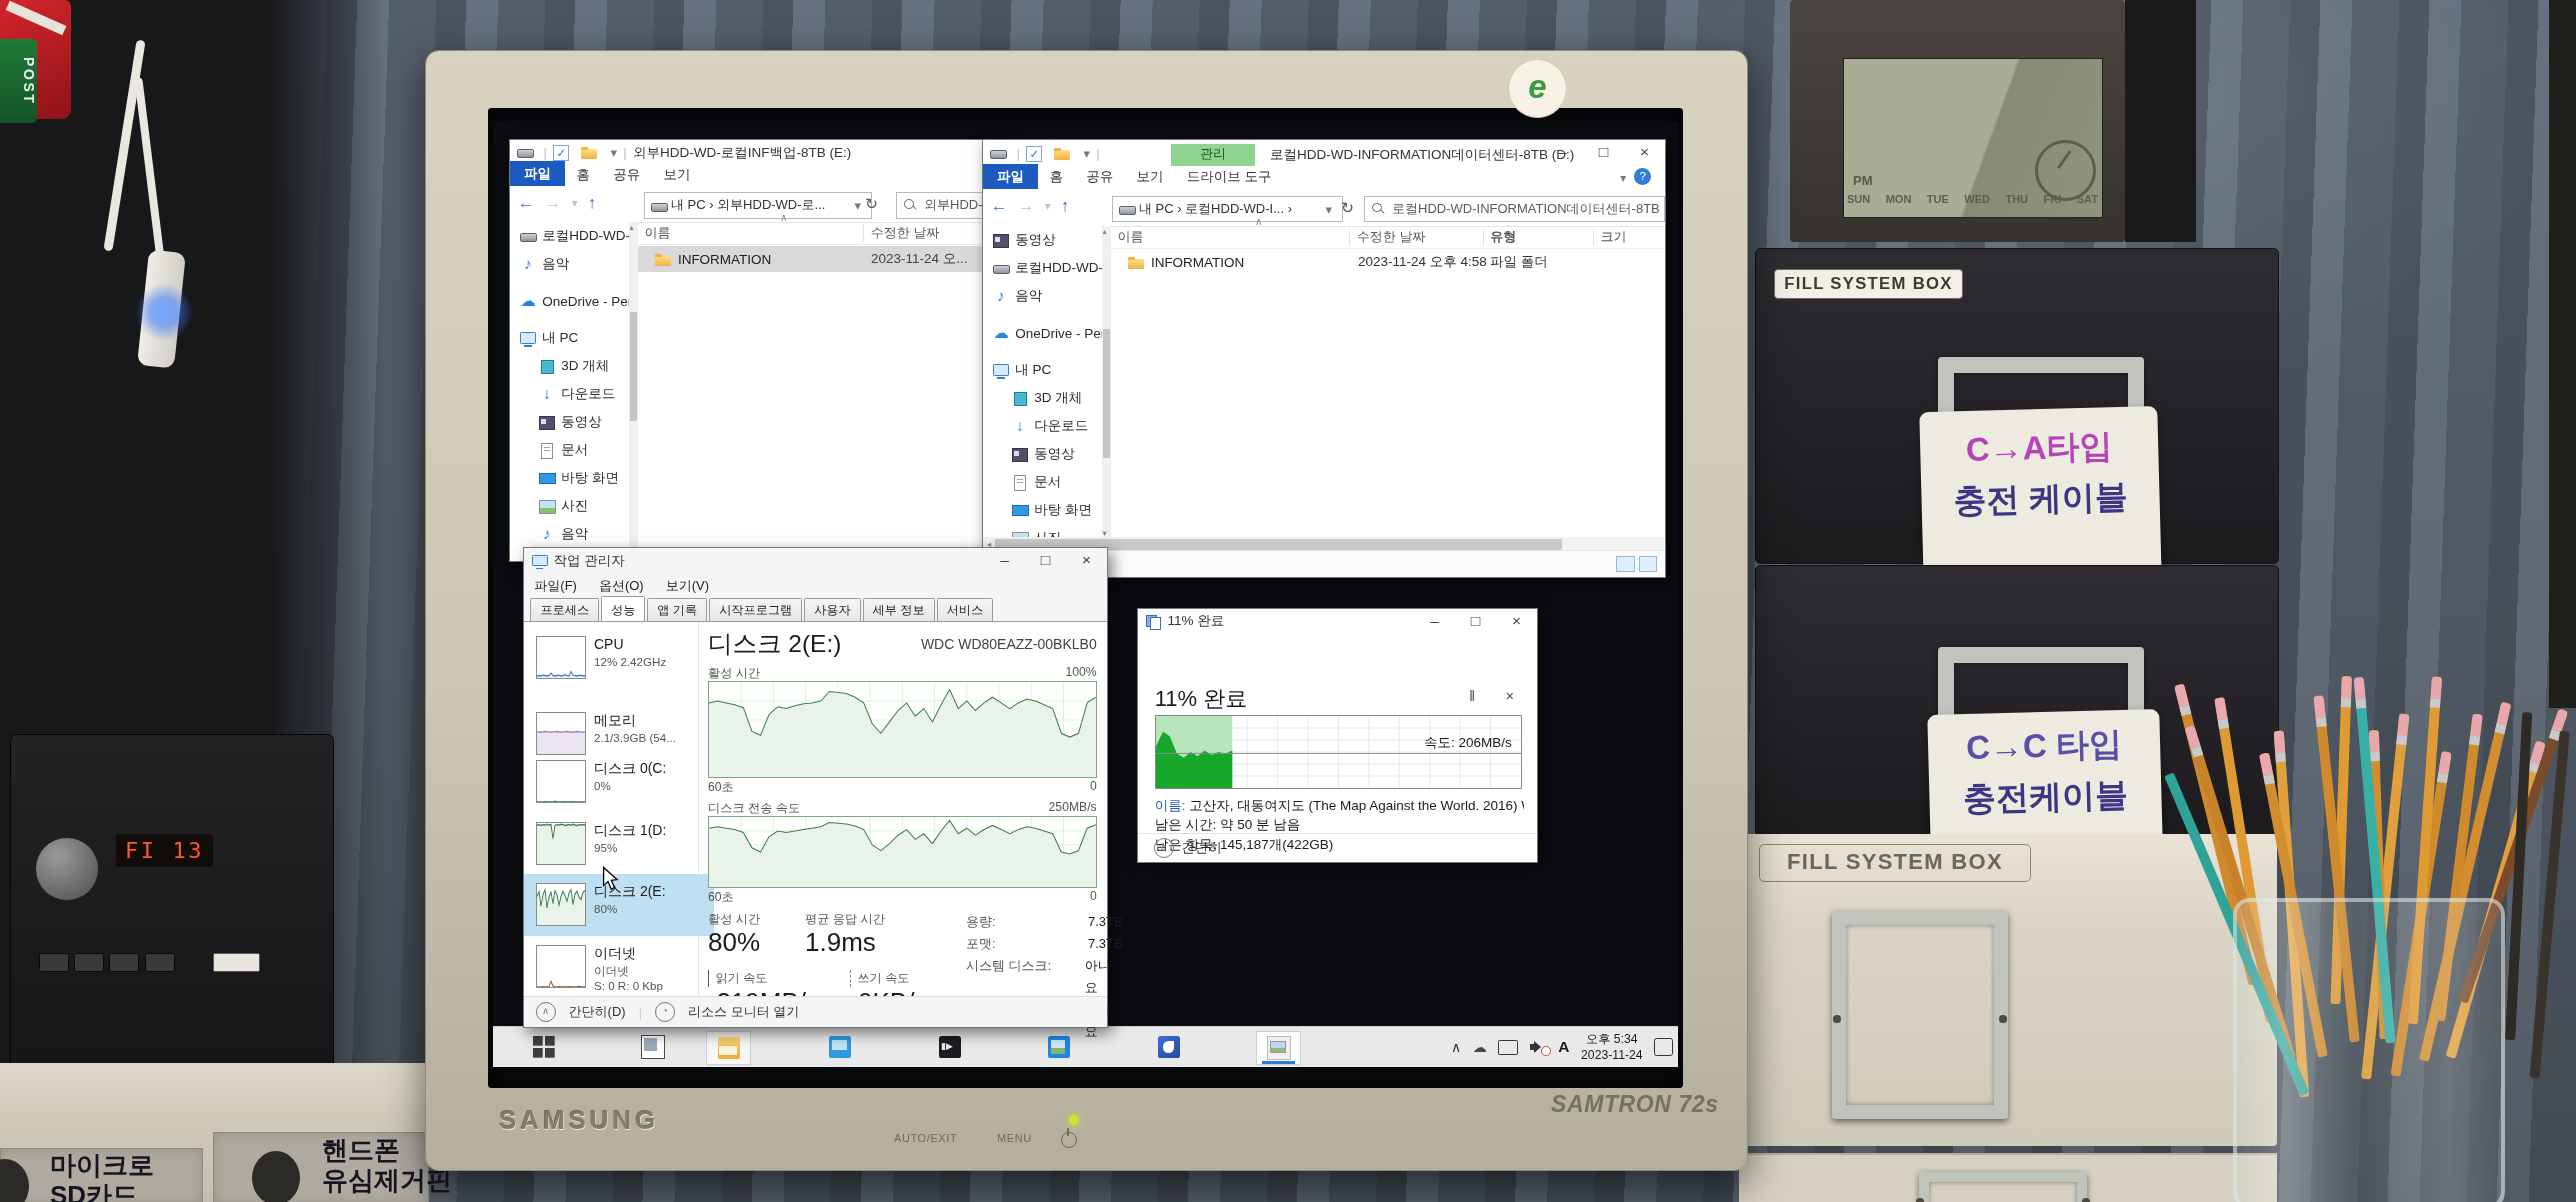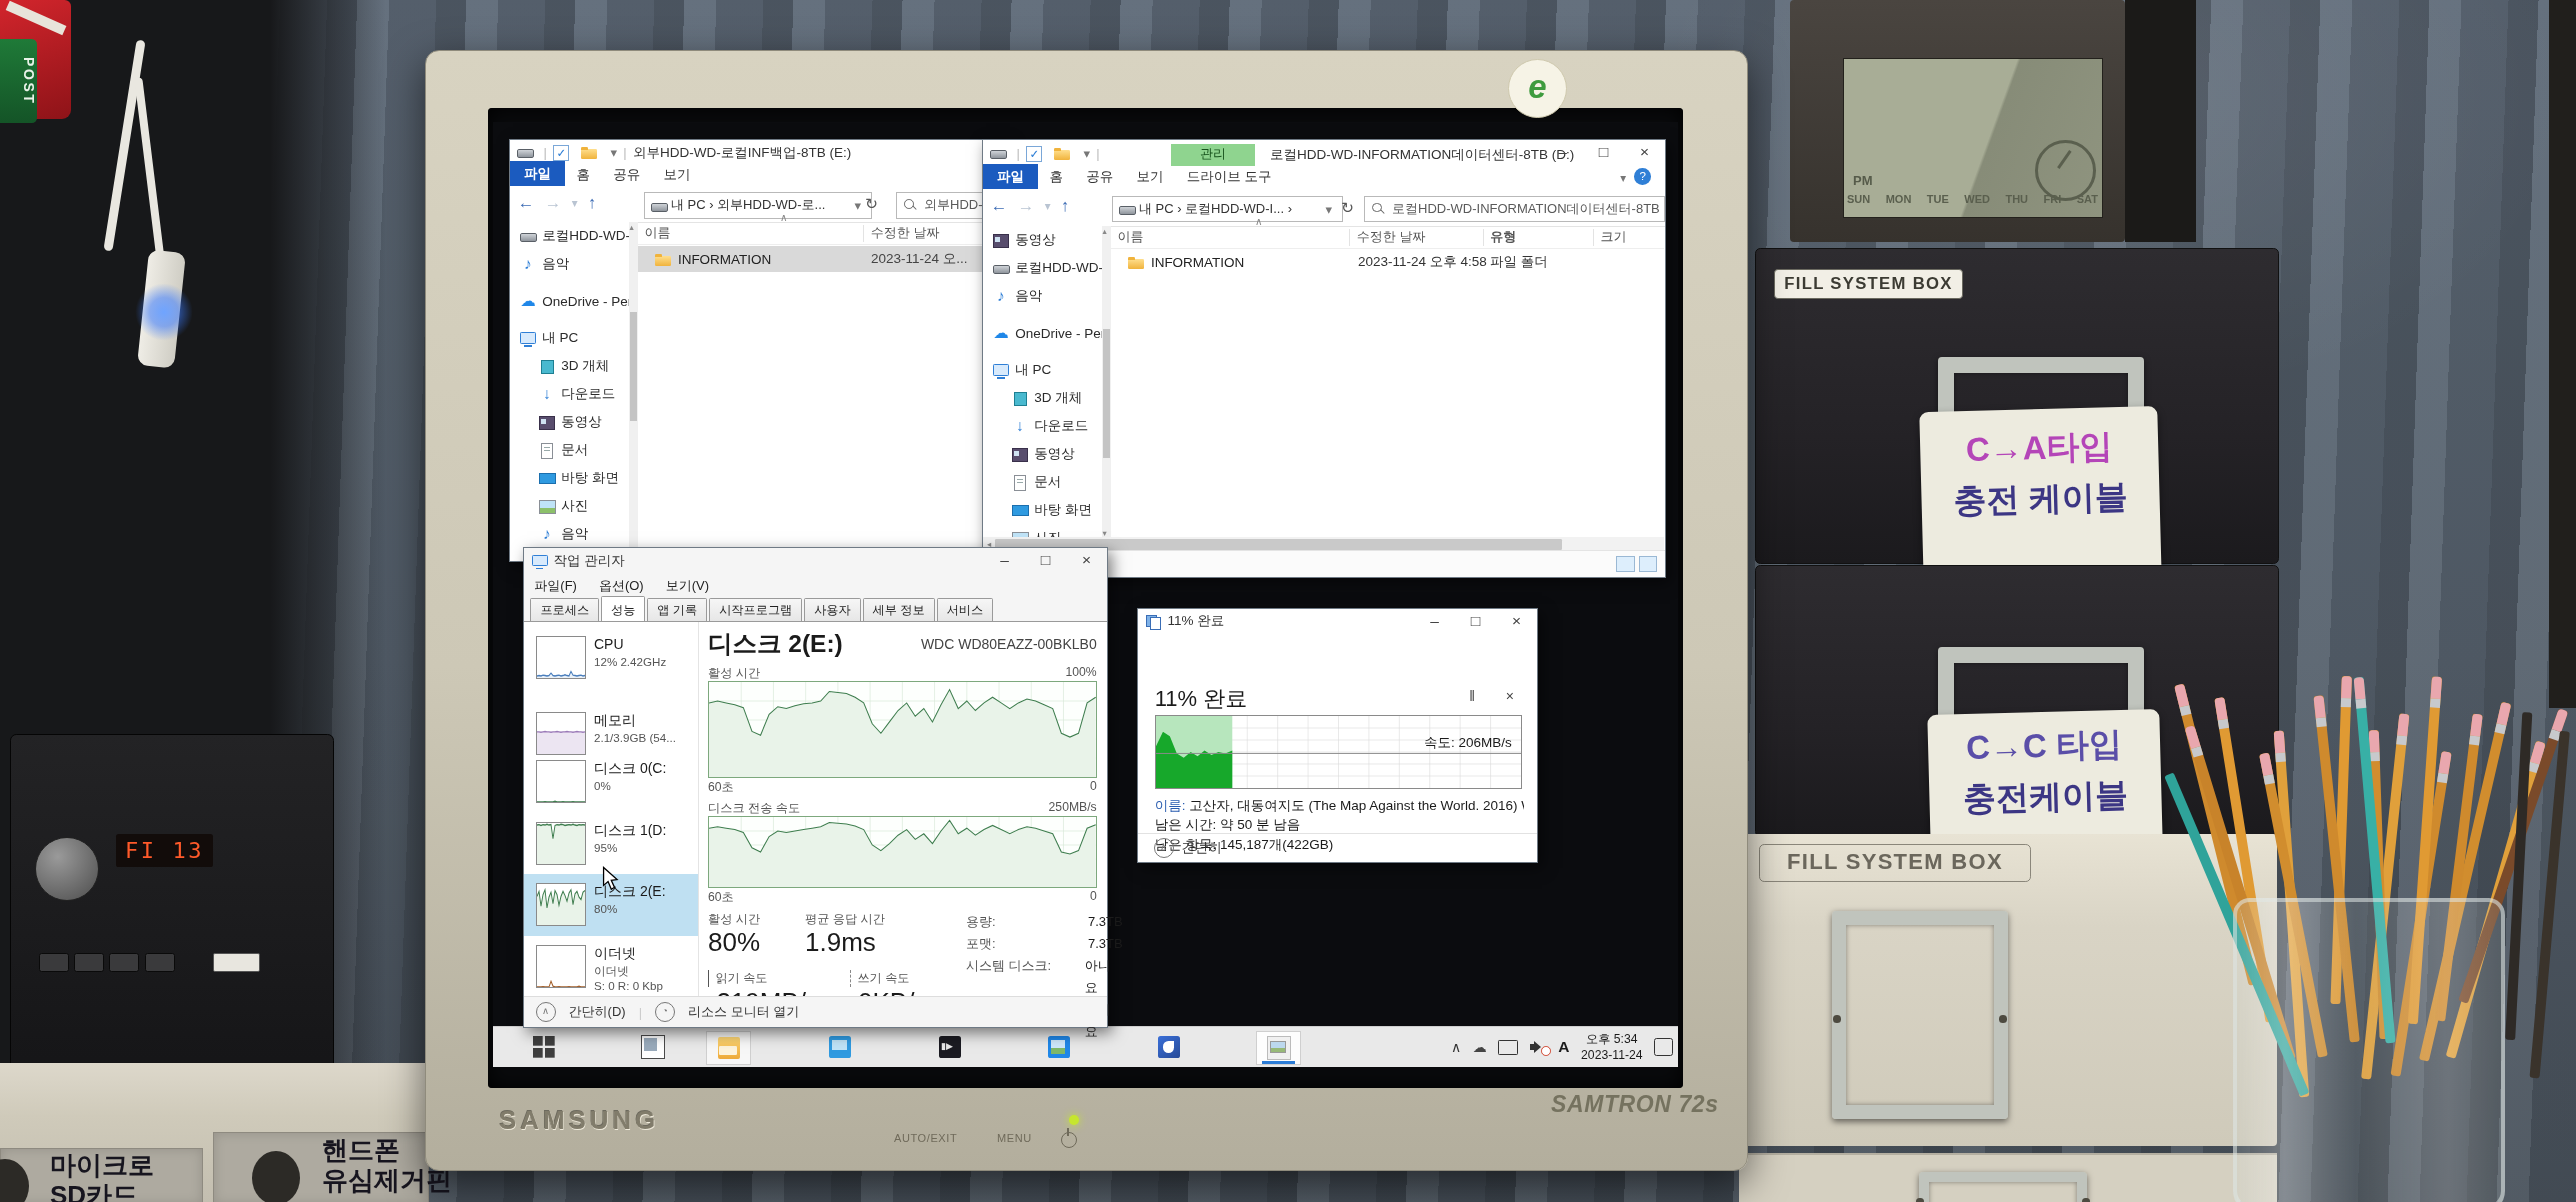--- a/index.html
+++ b/index.html
@@ -131,21 +131,21 @@
   .search-icon::before{content:"";position:absolute;left:3.2px;top:2.6px;width:7.7px;height:7.7px;border:1.3px solid #666;border-radius:50%;}
   .search-icon::after{content:"";position:absolute;left:11px;top:11px;width:4.5px;height:1.3px;background:#666;transform:rotate(45deg);}
   .check-icon{border:1.3px solid #7aa7d8;background:#fff;width:14px;height:14px;margin-top:1.3px;color:#2f7fd6;font-size:11.6px;line-height:14px;}
   
   .menu{position:absolute;display:flex;gap:22px;font-size:13px;color:#222;align-items:center;}
   .tmtabs{position:absolute;display:flex;align-items:flex-end;}
   .tmtab{font-size:12.2px;color:#222;border:0.6px solid #9a9a9a;border-bottom:none;background:linear-gradient(#f6f6f6,#e6e6e6);
     padding:3.2px 9px;margin-right:1.9px;border-radius:1.9px 1.9px 0 0;}
   .tmtab.on{background:#fff;padding:4.5px 9px 3.9px;position:relative;top:0.6px;}
   .tmitem{position:absolute;left:0;width:174px;height:62px;}
-  .tmitem.sel{background:#bfe0f2;}
+  .tmitem.sel{background:#bfe0f2;padding-left:16px;}
   .spark{position:absolute;left:11.6px;top:9px;width:48px;height:41px;border:0.6px solid #8a8a8a;background:#fff;}
   .tmname{position:absolute;left:70px;top:9px;font-size:14px;color:#1b1b1b;white-space:nowrap;}
   .tmval{position:absolute;left:70px;top:28px;font-size:11.6px;color:#555;white-space:nowrap;}
   .tmval2{position:absolute;left:70px;top:43px;font-size:11.6px;color:#555;white-space:nowrap;}
   .graphbox{position:absolute;border:0.6px solid #7da87d;background:#fdfffd;}
   .glabel{position:absolute;font-size:12.2px;color:#555;}
   .gright{position:absolute;font-size:12.2px;color:#555;text-align:right;}
   .bigstat-l{font-size:12.2px;color:#555;}
   .bigstat-v{font-size:26px;color:#1b1b1b;font-weight:300;}
   .kv{display:flex;font-size:13px;line-height:22px;}
@@ -666,21 +666,21 @@
                   <polyline points="0.0,60.0 4.2,60.0 8.3,60.0 12.5,59.4 16.7,60.0 20.8,60.0 25.0,60.0 29.2,51.6 33.3,58.8 37.5,60.0 41.7,60.0 45.8,59.4 50.0,60.0 54.2,60.0 58.3,60.0 62.5,60.0 66.7,59.4 70.8,60.0 75.0,60.0 79.2,60.0 83.3,60.0 87.5,58.8 91.7,60.0 95.8,60.0 100.0,60.0" fill="none" stroke="#a35f2a" stroke-width="2"></polyline>
                 </svg>
               </div>
               <div class="tmname">이더넷</div>
               <div class="tmval">이더넷</div>
               <div class="tmval2">S: 0 R: 0 Kbp</div>
             </div>
           </div>
 
         <div class="abs" style="left:184px;top:0;right:10.3px;bottom:0;">
-          <div style="position:absolute;left:0;top:5.2px;font-size:24.5px;font-weight:700;color:#1b1b1b;">디스크 2(E:)</div>
+          <div style="position:absolute;left:0;top:5.2px;font-size:24.5px;font-weight:400;color:#1b1b1b;">디스크 2(E:)</div>
           <div style="position:absolute;right:0;top:14px;font-size:14px;color:#444;">WDC WD80EAZZ-00BKLB0</div>
           <div class="glabel" style="left:0;top:43px;">활성 시간</div>
           <div class="gright" style="right:0;top:43px;">100%</div>
           <div id="tm-g1" class="graphbox" style="left:0;top:59px;right:0;height:95px;">
               <svg viewBox="0 0 600 148" preserveAspectRatio="none" style="width: 100%; height: 100%; display: block;">
                 <line x1="50" y1="0" x2="50" y2="148" stroke="#d7e7d7" stroke-width="1"></line>
                 <line x1="100" y1="0" x2="100" y2="148" stroke="#d7e7d7" stroke-width="1"></line>
                 <line x1="150" y1="0" x2="150" y2="148" stroke="#d7e7d7" stroke-width="1"></line>
                 <line x1="200" y1="0" x2="200" y2="148" stroke="#d7e7d7" stroke-width="1"></line>
                 <line x1="250" y1="0" x2="250" y2="148" stroke="#d7e7d7" stroke-width="1"></line>

